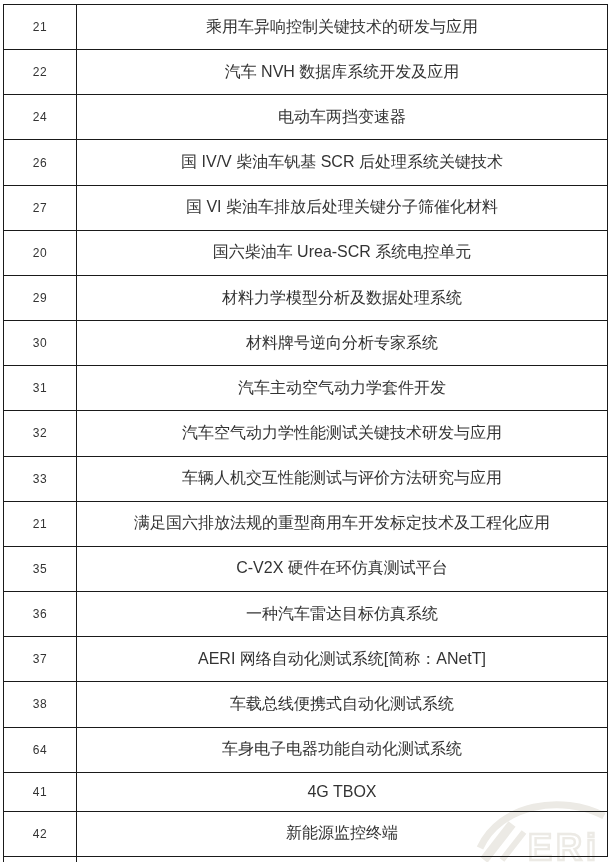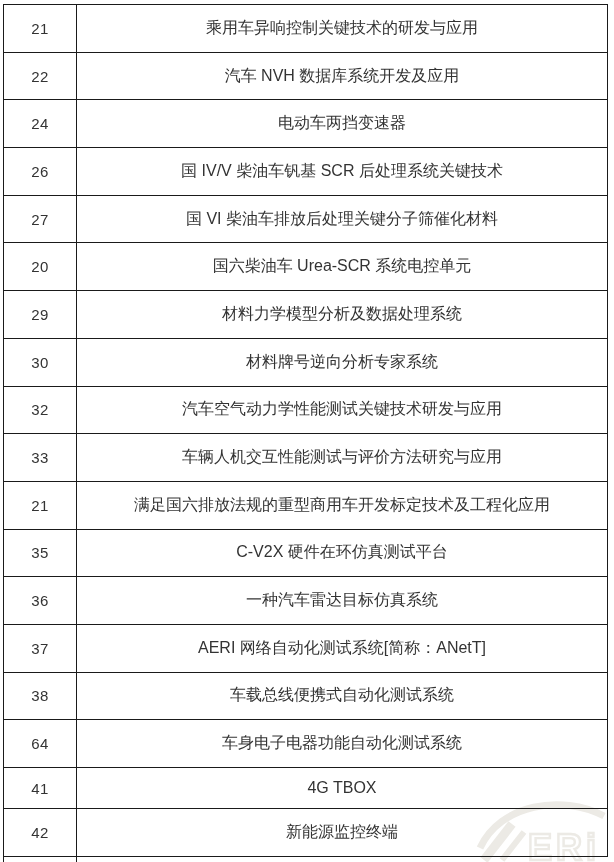--- a/index.html
+++ b/index.html
@@ -46,21 +46,21 @@
     border: 1px solid var(--border-color);
     vertical-align: middle;
     text-align: center;
     color: var(--text-color);
     background: transparent;
     overflow: hidden;
     white-space: nowrap;
   }
   td.num {
     width: 73px;
-    font-size: 15px;
+    font-size: 12px;
     letter-spacing: 0.5px;
   }
   td.title {
     font-size: 16px;
   }
   
   .cut-fragment-left, .cut-fragment-divider {
     position: absolute;
     width: 1px;
     height: 5px;
@@ -114,20 +114,24 @@
         </tr>
         <tr>
           <td class="num">29</td>
           <td class="title">材料力学模型分析及数据处理系统</td>
         </tr>
         <tr>
           <td class="num">30</td>
           <td class="title">材料牌号逆向分析专家系统</td>
         </tr>
         <tr>
+          <td class="num">31</td>
+          <td class="title">汽车主动空气动力学套件开发</td>
+        </tr>
+        <tr>
           <td class="num">32</td>
           <td class="title">汽车空气动力学性能测试关键技术研发与应用</td>
         </tr>
         <tr>
           <td class="num">33</td>
           <td class="title">车辆人机交互性能测试与评价方法研究与应用</td>
         </tr>
         <tr>
           <td class="num">21</td>
           <td class="title">满足国六排放法规的重型商用车开发标定技术及工程化应用</td>

